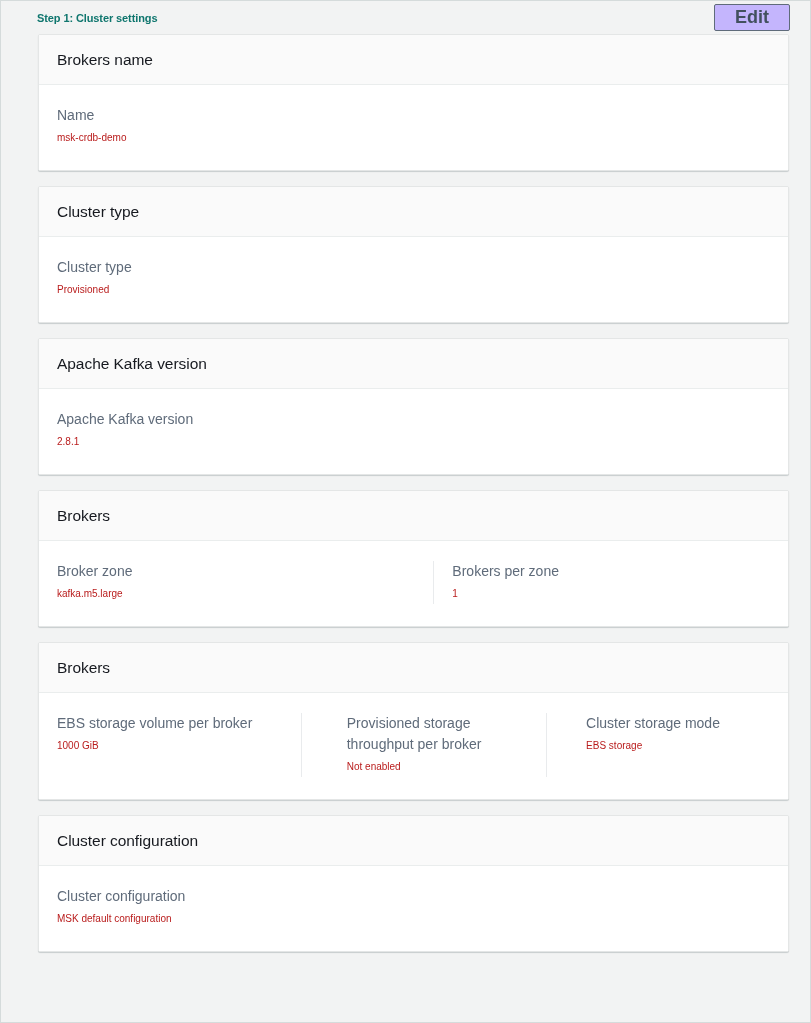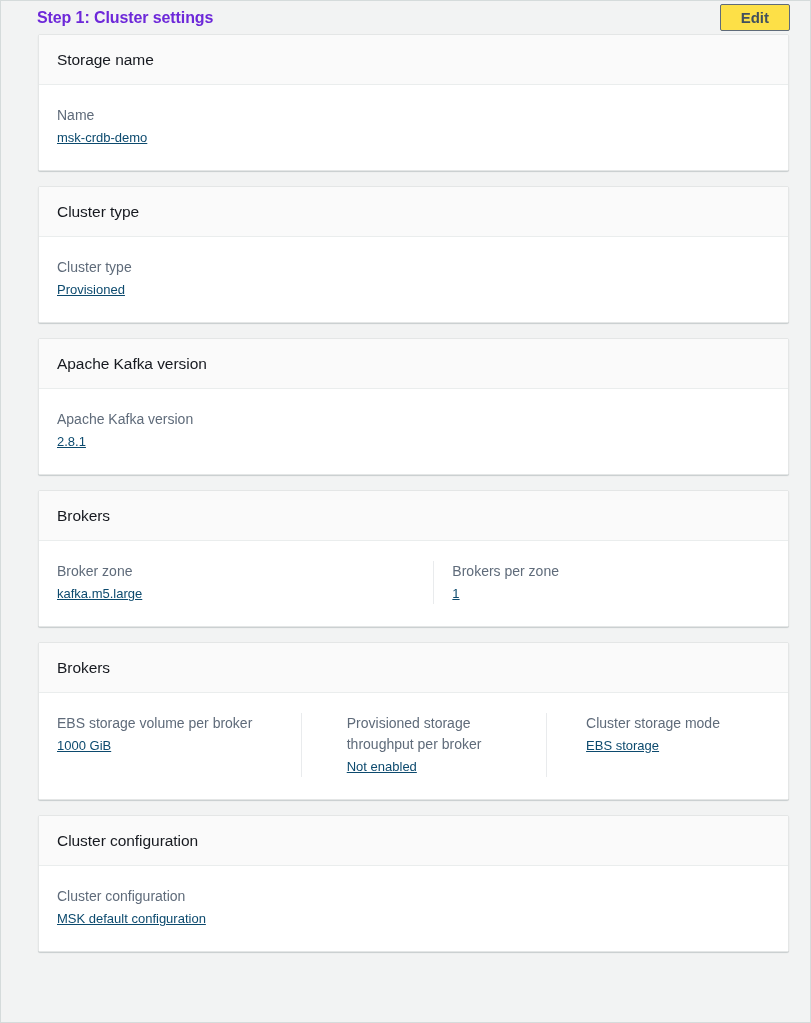--- a/index.html
+++ b/index.html
@@ -28,32 +28,32 @@
   
   .step-header {
     display: flex;
     align-items: center;
     justify-content: space-between;
     padding: 0 20px 0 36px;
     height: 33px;
     box-sizing: border-box;
   }
   .step-title {
-    font-size: 16px;
+    font-size: 11px;
     font-weight: bold;
-    color: #6d28d9;
+    color: #0f766e;
     letter-spacing: -0.1px;
     line-height: 20px;
   }
   .edit-button {
     font-family: "Liberation Sans", sans-serif;
-    font-size: 15px;
+    font-size: 18px;
     font-weight: bold;
     color: #42505e;
-    background: #fde047;
+    background: #c4b5fd;
     border: 1px solid #5f6b7a;
     border-radius: 2px;
     padding: 5px 20px;
     line-height: 15px;
     cursor: pointer;
     box-sizing: border-box;
   }
 
   
   .cards {
@@ -97,24 +97,23 @@
     border-left: 1px solid #e9ebed;
     padding-left: 18px;
   }
   .field-label {
     font-size: 14px;
     color: #5f6b7a;
     line-height: 21px;
     margin-bottom: 2px;
   }
   .field-value {
-    font-size: 13px;
-    color: #0c4a6e;
+    font-size: 10px;
+    color: #b91c1c;
     line-height: 20px;
-    text-decoration: underline;
   }
 
   
   .cols-1 .field { width: 100%; }
 
   .cols-brokers .field-a { width: 378px; }
   .cols-brokers .field-b { width: 338px; }
 
   .cols-storage .field-a { width: 252px; }
   .cols-storage .field-b { width: 252px; padding-left: 45px; }
@@ -128,21 +127,21 @@
 
   <div class="step-header">
     <div class="step-title">Step 1: Cluster settings</div>
     <button class="edit-button">Edit</button>
   </div>
 
   <div class="cards">
 
     <div class="card">
       <div class="card-header">
-        <div class="card-title">Storage name</div>
+        <div class="card-title">Brokers name</div>
       </div>
       <div class="card-body cols-1">
         <div class="field field-a">
           <div class="field-label">Name</div>
           <div class="field-value">msk-crdb-demo</div>
         </div>
       </div>
     </div>
 
     <div class="card">

